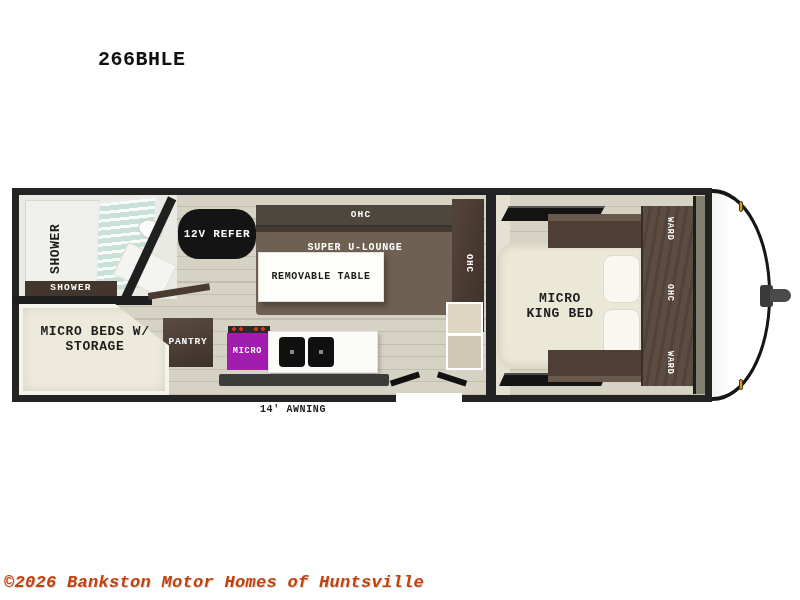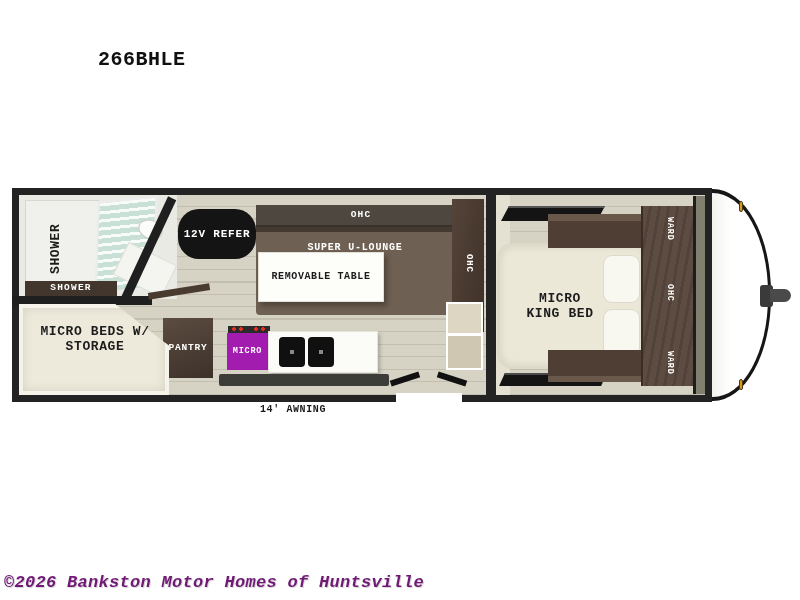--- a/index.html
+++ b/index.html
@@ -54,21 +54,21 @@
   </div>
   <div class="abs ctr lbl" style="left:258px;top:252px;width:126px;height:50px;background:#fdfdfa;border:1px solid #e2e2da;
               box-shadow:3px 4px 5px rgba(0,0,0,.28);font-size:10px;">REMOVABLE TABLE</div>
   <div class="abs" style="left:452px;top:199px;width:32px;height:133px;background:linear-gradient(100deg,#55443a,#3e3128);"></div>
   <div class="abs ctr wlbl vdown" style="left:458px;top:238px;width:20px;height:50px;font-size:9px;">OHC</div>
   <div class="abs" style="left:446px;top:302px;width:37px;height:68px;background:#fff;">
     <div class="abs" style="left:2px;top:2px;width:33px;height:29px;background:#ddd6c2;"></div>
     <div class="abs" style="left:2px;top:34px;width:33px;height:32px;background:#cfc7b2;"></div>
   </div>
 
-  <div class="abs ctr wlbl" style="left:163px;top:318px;width:50px;height:60px;background:linear-gradient(160deg,#5c4c41,#3c312a);
+  <div class="abs ctr wlbl" style="left:163px;top:318px;width:50px;height:49px;background:linear-gradient(160deg,#5c4c41,#3c312a);
               font-size:9.5px;">PANTRY</div>
   <div class="abs" style="left:228px;top:326px;width:42px;height:8px;background:#2b2b2b;
               background-image:radial-gradient(circle 2px at 6px 3px,#e03020 98%,transparent),
                                radial-gradient(circle 2px at 13px 3px,#e03020 98%,transparent),
                                radial-gradient(circle 2px at 28px 3px,#e03020 98%,transparent),
                                radial-gradient(circle 2px at 35px 3px,#e03020 98%,transparent);"></div>
   <div class="abs ctr wlbl" style="left:227px;top:333px;width:41px;height:37px;background:#a21caf;font-size:8.5px;">MICRO</div>
   <div class="abs" style="left:268px;top:331px;width:110px;height:42px;background:#fbfbf8;border:1px solid #e4e4dc;
               box-shadow:2px 3px 4px rgba(0,0,0,.22);"></div>
   <div class="abs" style="left:279px;top:337px;width:26px;height:30px;background:#101010;border-radius:4px;
@@ -109,16 +109,16 @@
   <div class="abs" style="left:548px;top:350px;width:96px;height:32px;background:#4e3e33;border-bottom:6px solid #6a584a;"></div>
   <div class="abs" style="left:641px;top:206px;width:53px;height:180px;border-left:2px solid #392d26;
               background:repeating-linear-gradient(100deg,#5d4c41 0 6px,#52423a 6px 9px);"></div>
   <div class="abs ctr wlbl vdown" style="left:662px;top:210px;width:14px;height:38px;font-size:8.5px;">WARD</div>
   <div class="abs ctr wlbl vdown" style="left:662px;top:276px;width:14px;height:34px;font-size:8.5px;">OHC</div>
   <div class="abs ctr wlbl vdown" style="left:662px;top:344px;width:14px;height:38px;font-size:8.5px;">WARD</div>
   <div class="abs" style="left:693px;top:196px;width:12px;height:198px;background:#81806f;border-left:3px solid #1d1d1d;"></div>
 
   <div class="abs ctr lbl" style="left:237px;top:403px;width:112px;height:14px;font-size:10px;">14' AWNING</div>
 
-  <div class="abs" style="left:4px;top:573px;font-size:17px;font-weight:bold;font-style:italic;color:#701a75;
+  <div class="abs" style="left:4px;top:573px;font-size:17px;font-weight:bold;font-style:italic;color:#c2410c;
               letter-spacing:.3px;text-shadow:1px 1px 0 #d9d9d9;">©2026 Bankston Motor Homes of Huntsville</div>
 
 </div>
 
 </body></html>

